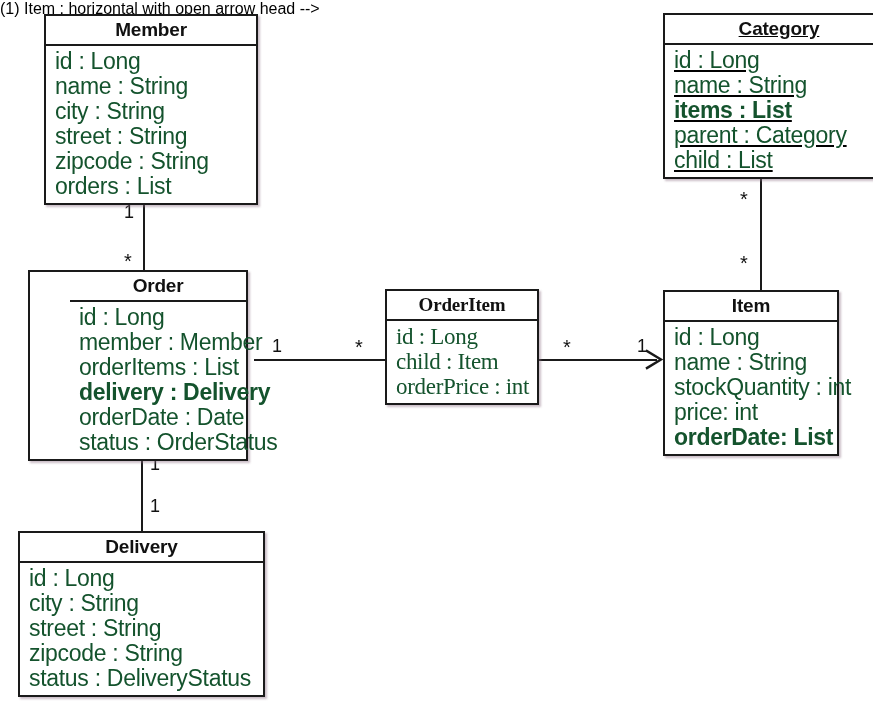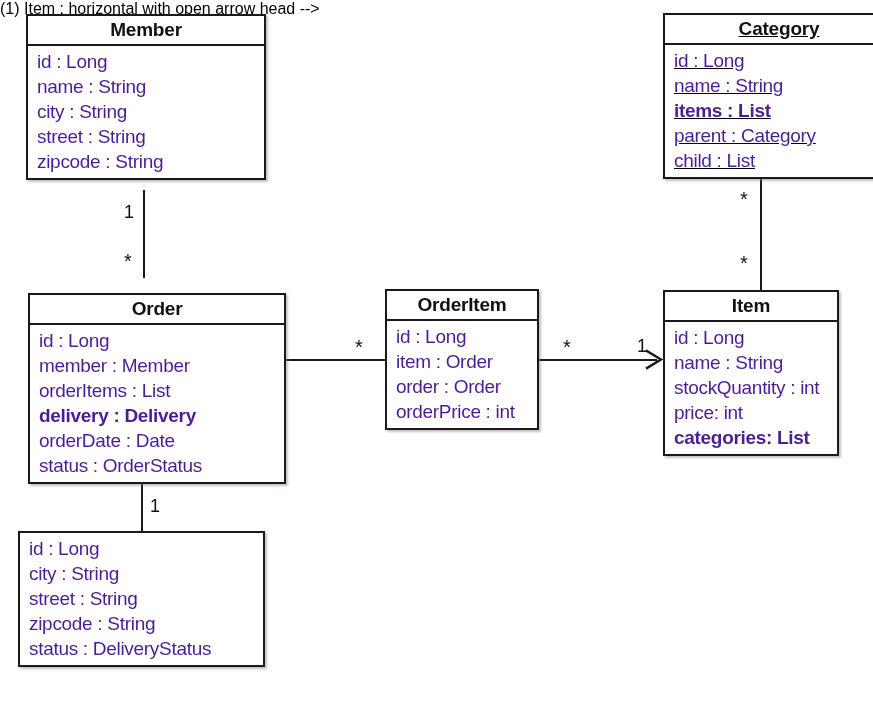--- a/index.html
+++ b/index.html
@@ -37,23 +37,23 @@
     color: #111111;
     padding: 4px 6px 5px 6px;
     border-bottom: 2px solid #1a1a1a;
     letter-spacing: -0.2px;
   }
   .uml-attrs {
     box-sizing: border-box;
     padding: 3px 0 4px 0;
   }
   .uml-attr {
-    font-size: 19px;
+    font-size: 23px;
     line-height: 25px;
-    color: #4c1d95;
+    color: #14532d;
     padding: 0 6px 0 9px;
     white-space: nowrap;
     letter-spacing: -0.3px;
   }
   .uml-attr.bold {
     font-weight: bold;
   }
 
   
   .conn-line {
@@ -112,81 +112,82 @@
   <div class="mult star" style="left:740px; top:254px;">*</div>
 
   
   <div class="conn-line conn-v" style="left:141px; top:441px; height:92px;"></div>
   <div class="mult" style="left:150px; top:455px;">1</div>
   <div class="mult" style="left:150px; top:497px;">1</div>
 
   
 
   
-  <div class="uml-class" style="left:26px; top:14px; width:240px;">
+  <div class="uml-class" style="left:44px; top:14px; width:214px;">
     <div class="uml-title">Member</div>
     <div class="uml-attrs">
       <div class="uml-attr">id : Long</div>
       <div class="uml-attr">name : String</div>
       <div class="uml-attr">city : String</div>
       <div class="uml-attr">street : String</div>
       <div class="uml-attr">zipcode : String</div>
+      <div class="uml-attr">orders : List</div>
     </div>
   </div>
 
   
   <div class="uml-class" style="left:663px; top:13px; width:232px;text-decoration:underline;">
     <div class="uml-title">Category</div>
     <div class="uml-attrs">
       <div class="uml-attr">id : Long</div>
       <div class="uml-attr">name : String</div>
       <div class="uml-attr bold">items : List</div>
       <div class="uml-attr">parent : Category</div>
       <div class="uml-attr">child : List</div>
     </div>
   </div>
 
   
-  <div class="uml-class" style="left:28px; top:293px; width:258px;">
+  <div class="uml-class" style="left:28px; top:270px; width:220px;padding-left:40px;">
     <div class="uml-title">Order</div>
     <div class="uml-attrs">
       <div class="uml-attr">id : Long</div>
       <div class="uml-attr">member : Member</div>
       <div class="uml-attr">orderItems : List</div>
       <div class="uml-attr bold">delivery : Delivery</div>
       <div class="uml-attr">orderDate : Date</div>
       <div class="uml-attr">status : OrderStatus</div>
     </div>
   </div>
 
   
-  <div class="uml-class" style="left:385px; top:289px; width:154px;">
+  <div class="uml-class" style="left:385px; top:289px; width:154px;font-family:Liberation Serif, serif;">
     <div class="uml-title">OrderItem</div>
     <div class="uml-attrs">
       <div class="uml-attr">id : Long</div>
-      <div class="uml-attr">item : Order</div>
-      <div class="uml-attr">order : Order</div>
+      <div class="uml-attr">child : Item</div>
       <div class="uml-attr">orderPrice : int</div>
     </div>
   </div>
 
   
   <div class="uml-class" style="left:663px; top:290px; width:176px;">
     <div class="uml-title">Item</div>
     <div class="uml-attrs">
       <div class="uml-attr">id : Long</div>
       <div class="uml-attr">name : String</div>
       <div class="uml-attr">stockQuantity : int</div>
       <div class="uml-attr">price: int</div>
-      <div class="uml-attr bold">categories: List</div>
+      <div class="uml-attr bold">orderDate: List</div>
     </div>
   </div>
 
   
   <div class="uml-class" style="left:18px; top:531px; width:247px;">
+    <div class="uml-title">Delivery</div>
     <div class="uml-attrs">
       <div class="uml-attr">id : Long</div>
       <div class="uml-attr">city : String</div>
       <div class="uml-attr">street : String</div>
       <div class="uml-attr">zipcode : String</div>
       <div class="uml-attr">status : DeliveryStatus</div>
     </div>
   </div>
 
 </div>

